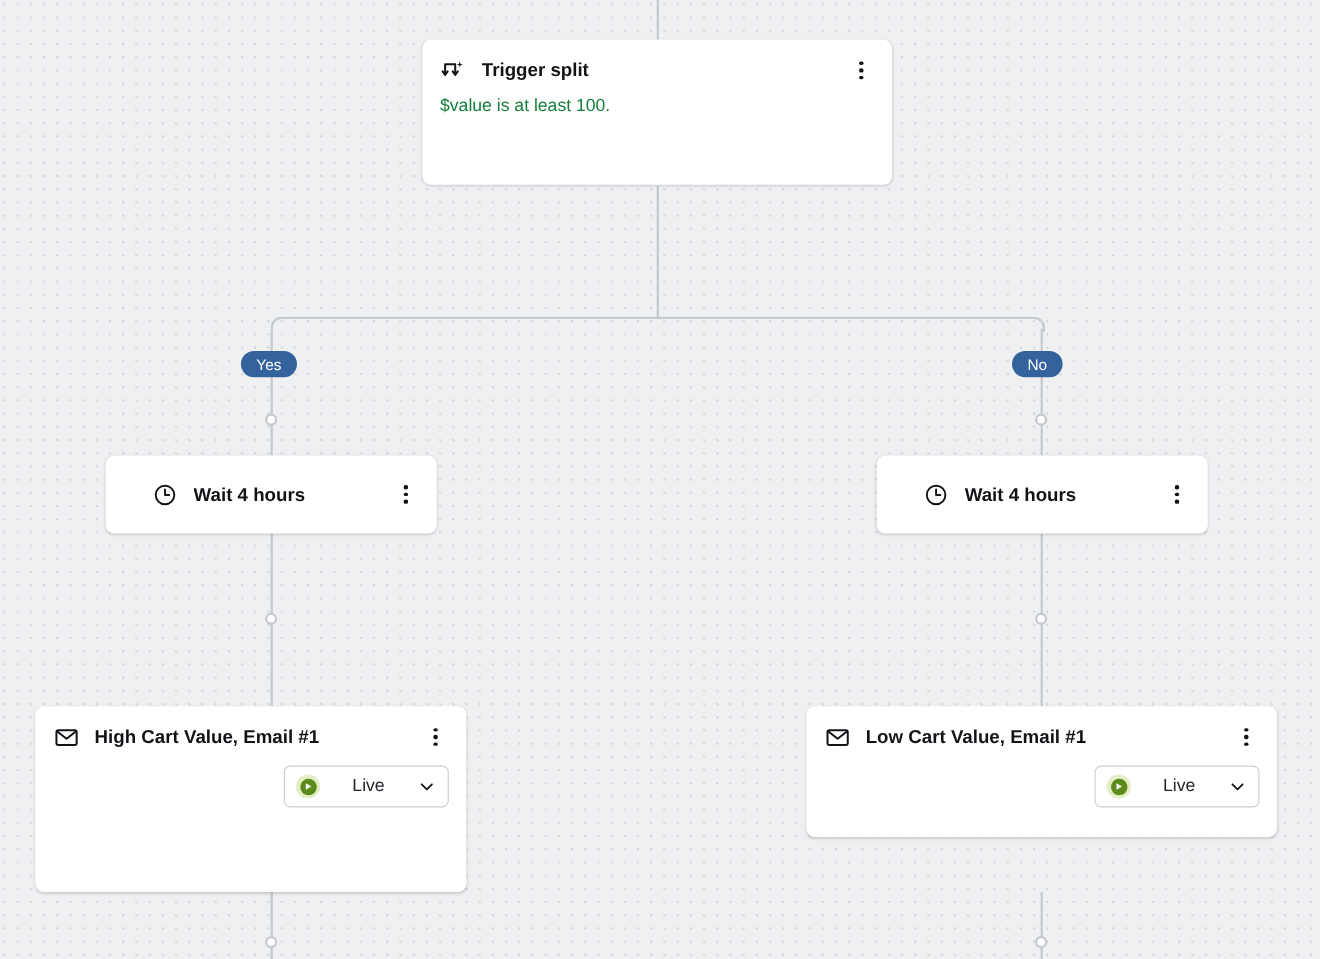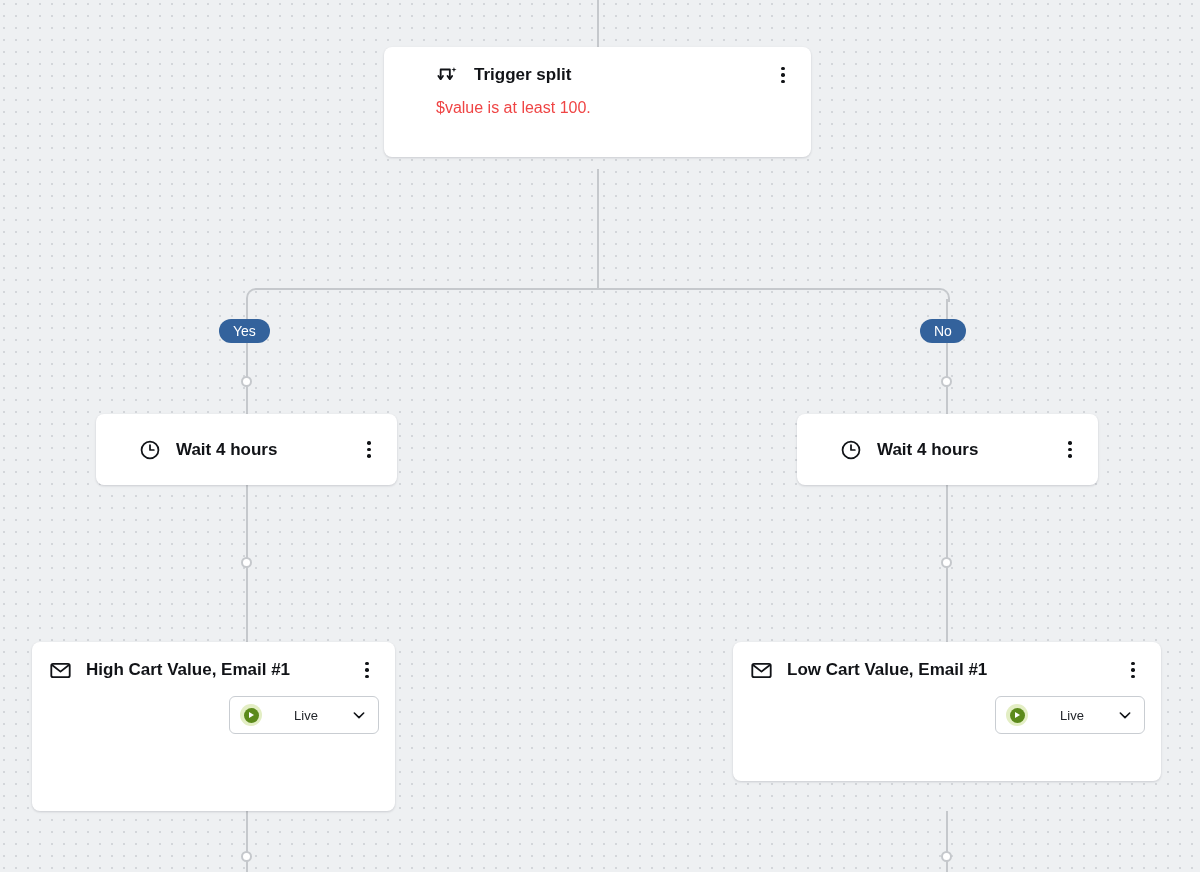--- a/index.html
+++ b/index.html
@@ -129,21 +129,21 @@
     display: block;
     width: 3.5px;
     height: 3.5px;
     border-radius: 50%;
     background: #111317;
   }
 
   .card-body {
     padding: 10px 16px 0 16px;
     font-size: 16px;
-    color: #ef4444;
+    color: #15803d;
     line-height: 1.35;
     white-space: nowrap;
     overflow: hidden;
     text-overflow: ellipsis;
   }
 
   .card-footer {
     display: flex;
     justify-content: flex-end;
     padding: 14px 16px 16px 16px;
@@ -186,42 +186,42 @@
     width: 0;
     height: 0;
     border-style: solid;
     border-width: 3.4px 0 3.4px 5px;
     border-color: transparent transparent transparent #ffffff;
     margin-left: 1.5px;
   }
   .status-label {
     flex: 1 1 auto;
     text-align: center;
-    font-size: 13px;
+    font-size: 16px;
     color: #22252a;
     padding: 0 8px;
   }
   .chev {
     width: 18px;
     height: 18px;
     flex: 0 0 18px;
     display: flex;
     align-items: center;
     justify-content: center;
   }
 
   
   .card-compact .card-header { padding: 0 16px; height: 100%; margin-left: 26px; }
 
   
-  #card-trigger  { left: 384px; top: 47px;  width: 427px; height: 110px; padding-left: 36px; }
+  #card-trigger  { left: 384px; top: 36px;  width: 427px; height: 132px; }
   #card-wait-yes { left: 96px;  top: 414px; width: 301px; height: 71px; }
   #card-wait-no  { left: 797px; top: 414px; width: 301px; height: 71px; }
-  #card-email-yes{ left: 32px;  top: 642px; width: 363px; height: 169px; }
-  #card-email-no { left: 733px; top: 642px; width: 428px; height: 139px; }
+  #card-email-yes{ left: 32px;  top: 642px; width: 392px; height: 169px; }
+  #card-email-no { left: 733px; top: 642px; width: 428px; height: 119px; }
 </style>
 </head>
 <body>
 
 <div id="canvas">
 
   <div class="conn conn-v" style="left:597px; top:0px; height:51px;"></div>
 
   <div class="conn conn-v" style="left:597px; top:169px; height:120px;"></div>
 

